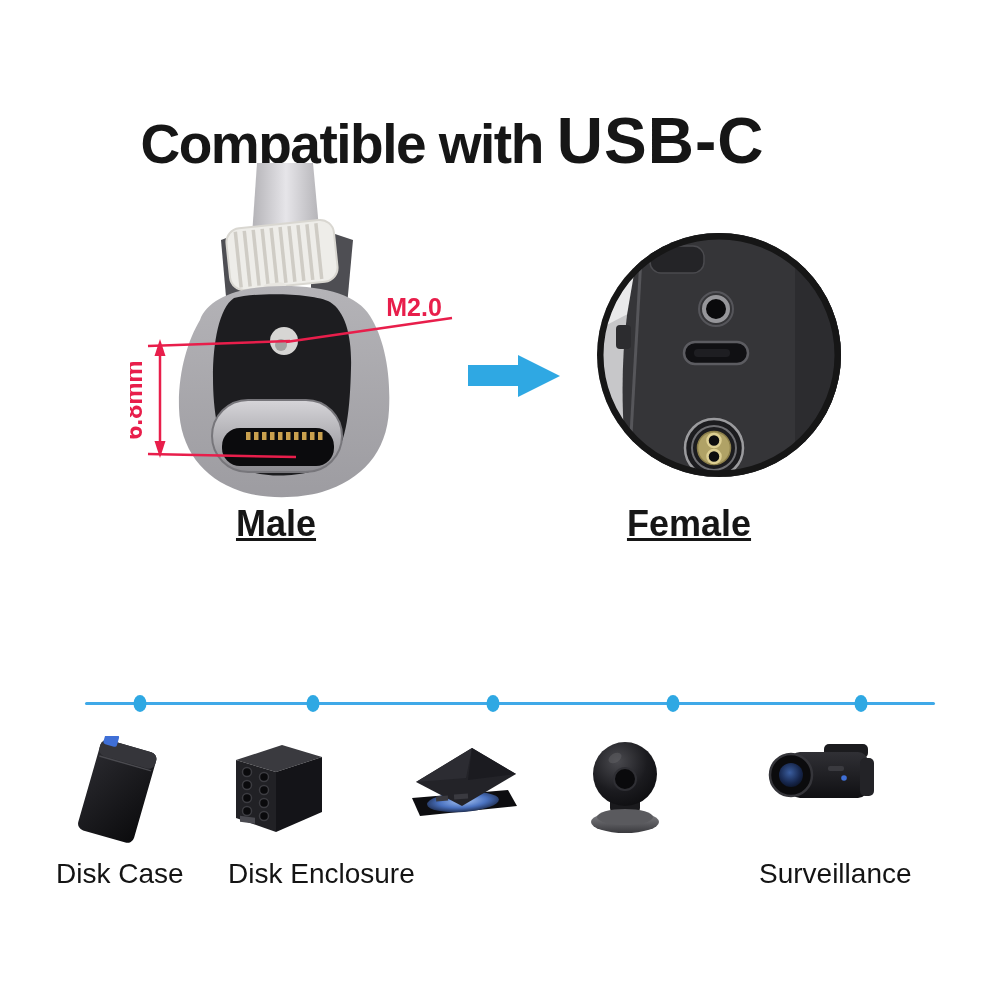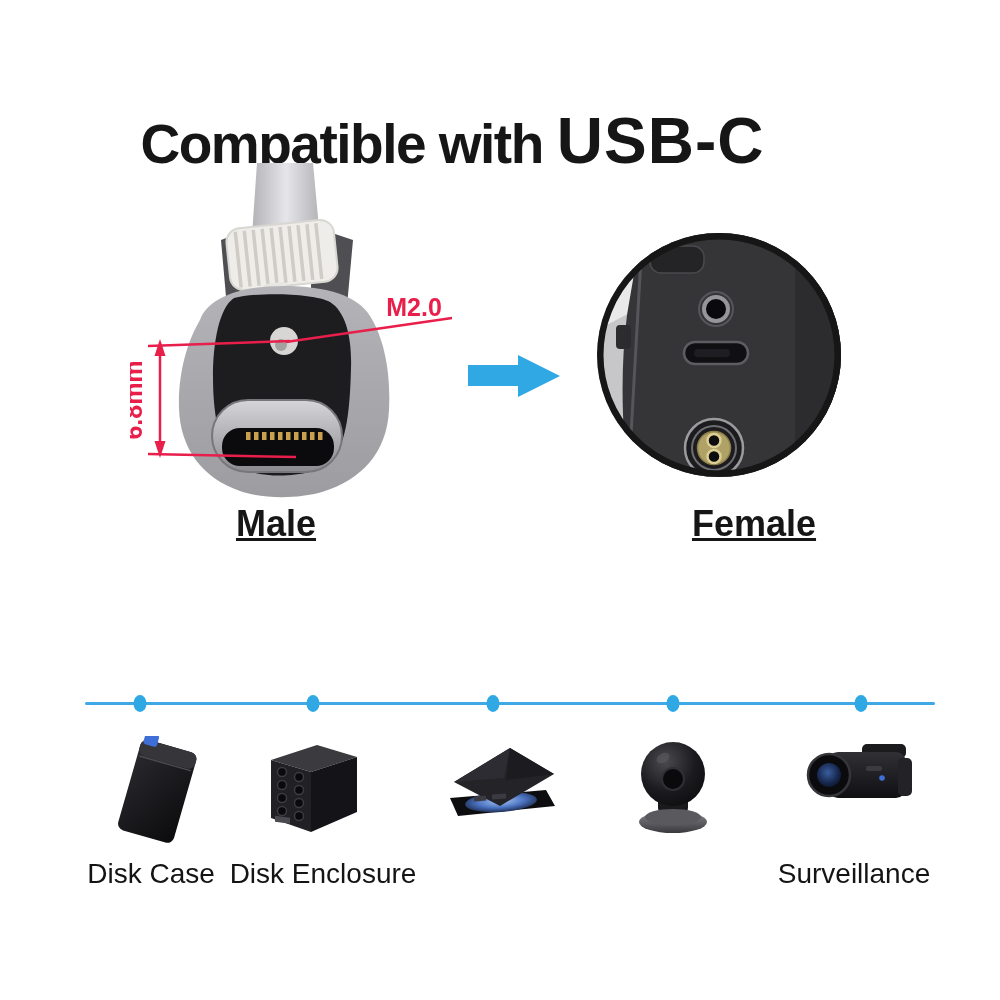--- a/index.html
+++ b/index.html
@@ -12,28 +12,28 @@
   .title .highlight{font-size:64px;font-weight:bold;letter-spacing:1px;margin-left:14px;}
 
   
   .male-svg{position:absolute;left:130px;top:163px;}
   .arrow-svg{position:absolute;left:466px;top:352px;}
   .female-circle{position:absolute;left:597px;top:233px;width:244px;height:244px;border-radius:50%;overflow:hidden;}
 
   
   .big-label{position:absolute;top:503px;transform:translateX(-50%);font-size:36px;font-weight:bold;color:var(--text-black,#161616);white-space:nowrap;text-decoration:underline;}
   .male-label{left:276px;}
-  .female-label{left:754px;}
+  .female-label{left:689px;}
 
   
   .timeline{position:absolute;left:85px;top:702px;width:850px;height:3px;background:var(--line-blue,#3fa9e8);border-radius:2px;}
   .tdot{position:absolute;top:695px;width:13px;height:17px;border-radius:50%;background:var(--arrow-blue,#2fa8e3);transform:translateX(-50%);}
 
   
-  .device{position:absolute;top:736px;width:190px;height:160px;text-align:center;}
+  .device{position:absolute;top:736px;width:190px;height:160px;}
   .device svg{display:inline-block;}
   .device .dlabel{position:absolute;left:0;right:0;top:122px;font-size:28px;font-weight:400;color:#141414;white-space:nowrap;}
 </style>
 </head>
 <body>
 
 <div class="canvas">
 
   <div class="title">
     <span class="prefix">Compatible with</span><span class="highlight">USB-C</span>

